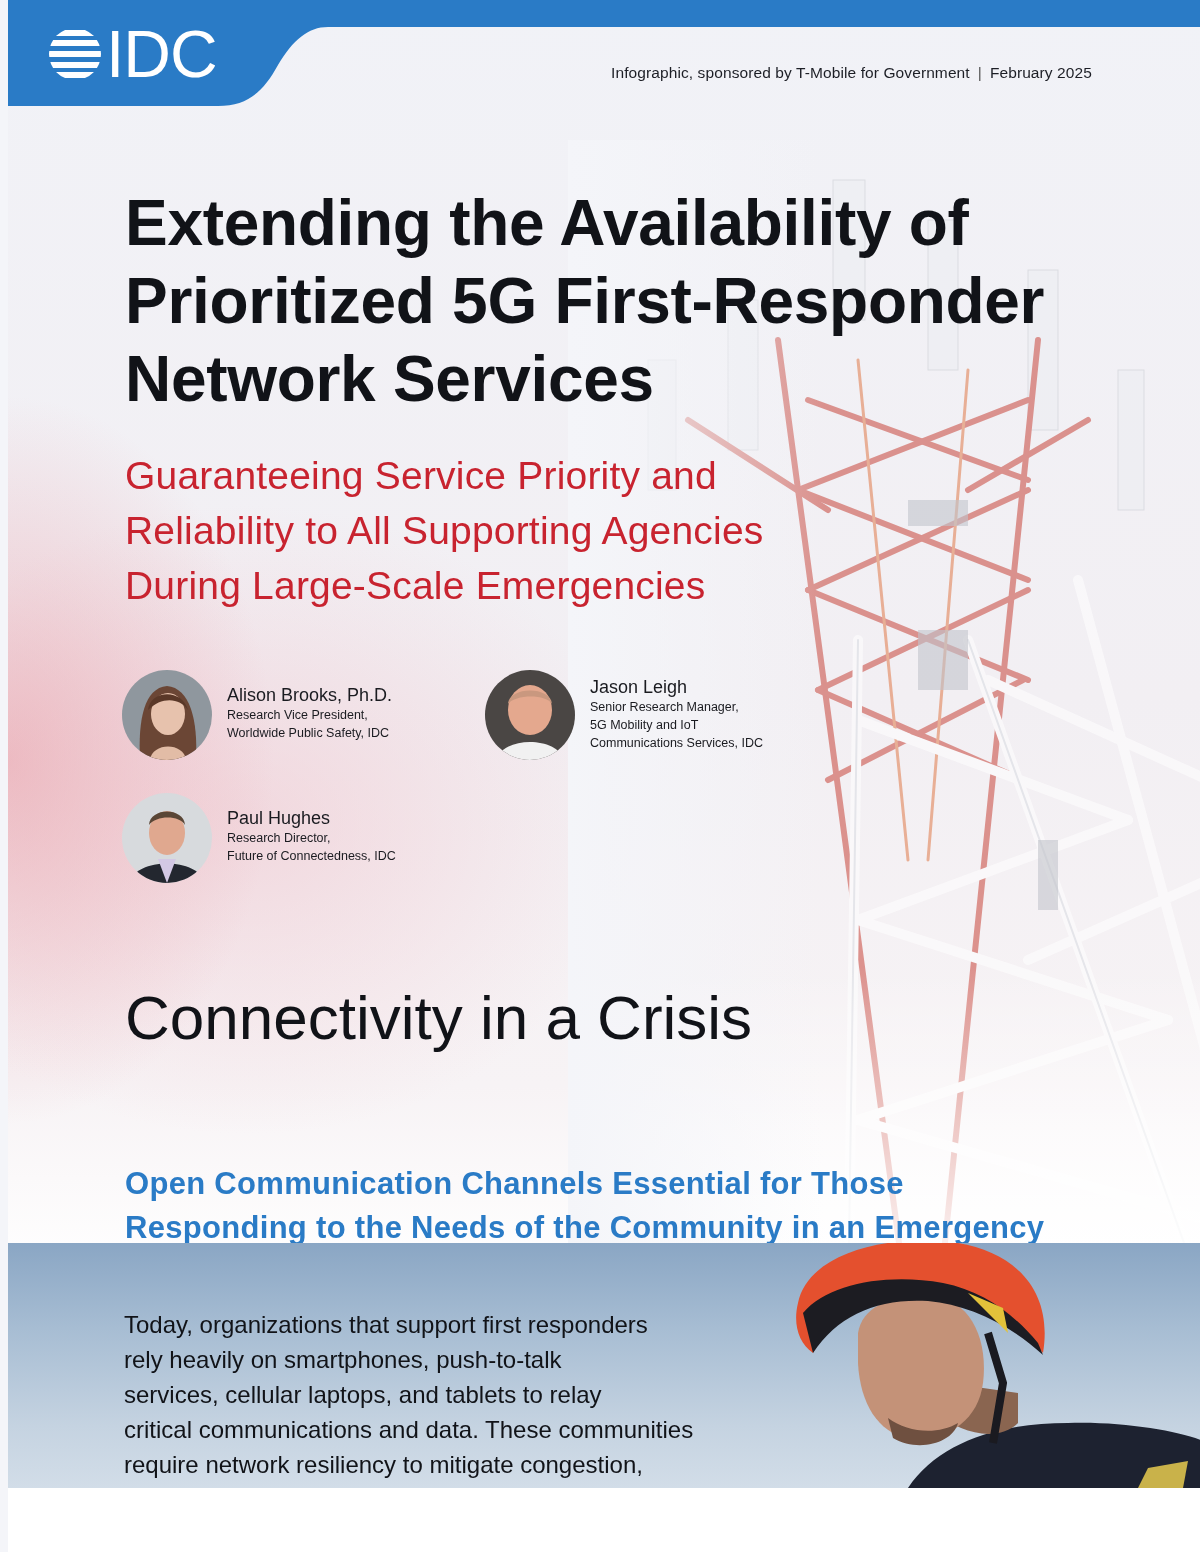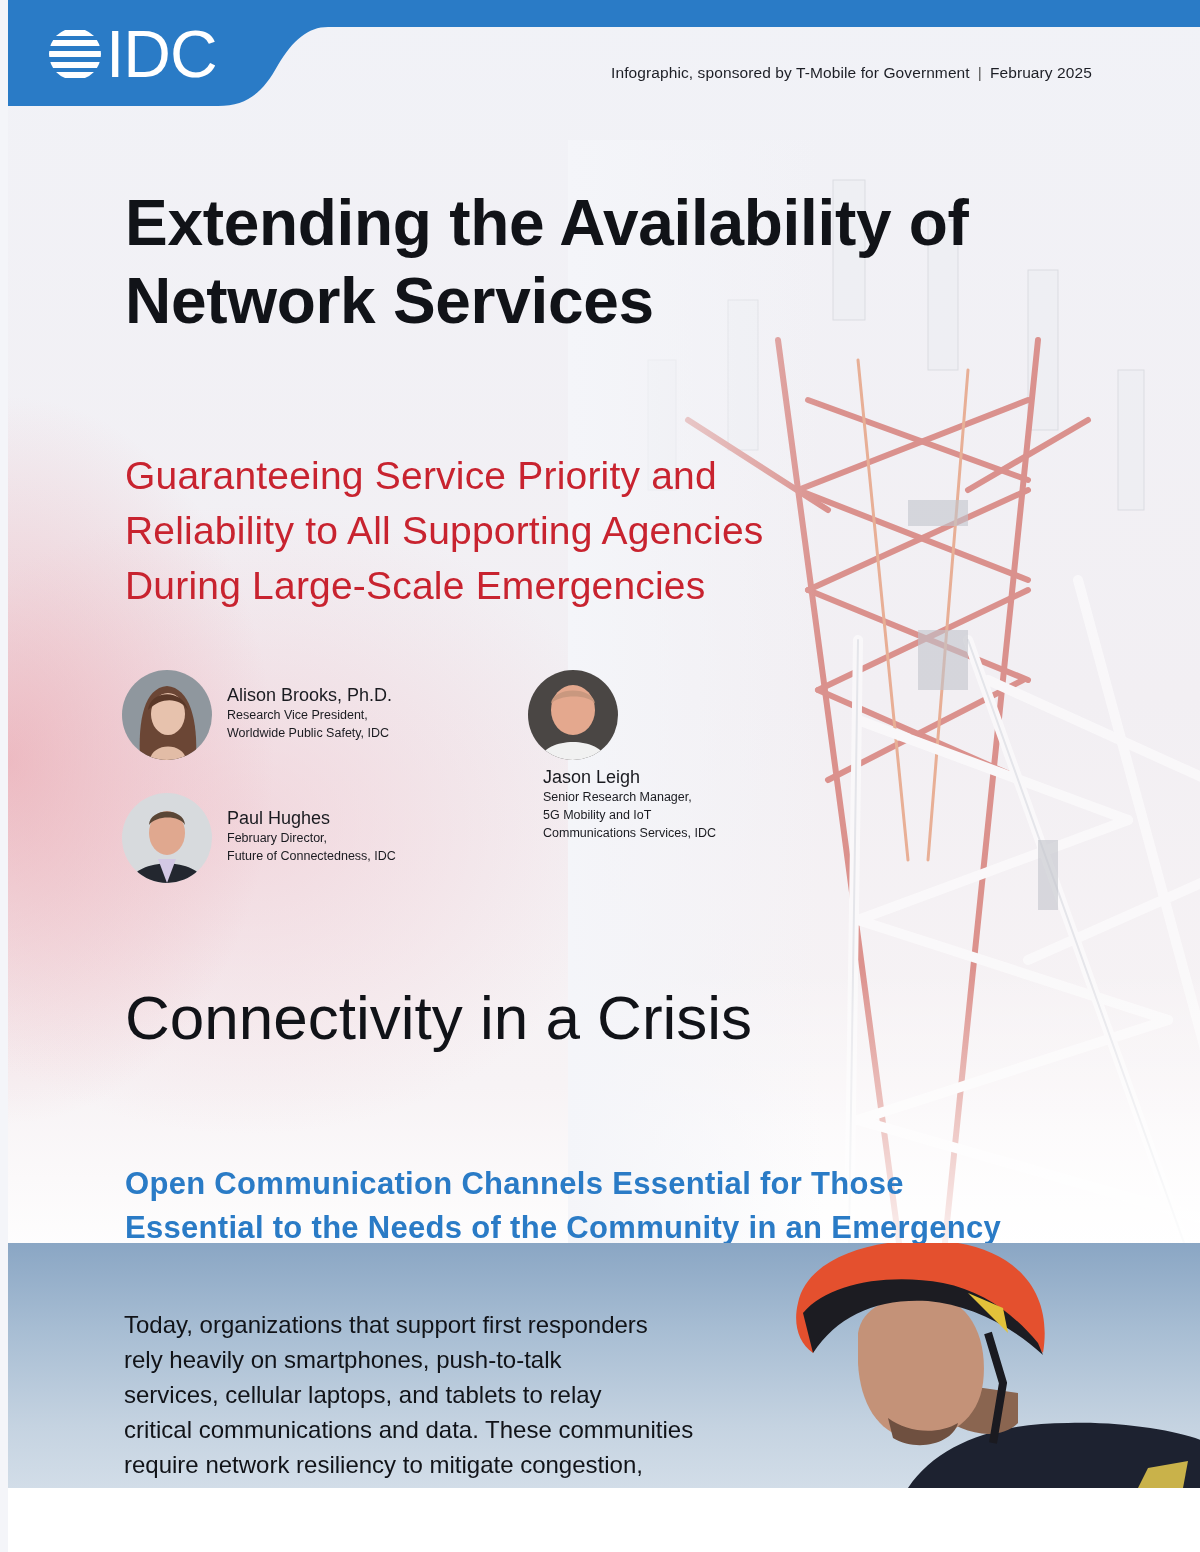--- a/index.html
+++ b/index.html
@@ -68,21 +68,21 @@
     
     .author { position: absolute; display: flex; align-items: flex-start; justify-content: space-between; }
     .avatar {
       width: 90px; height: 90px; border-radius: 50%; overflow: hidden;
       flex: 0 0 auto; position: relative;
     }
     .author-info { margin-left: 15px; padding-top: 14px; }
     .author-name { font-size: 18px; color: #1a1b20; line-height: 22px; }
     .author-role { font-size: 12.5px; color: #1a1b20; line-height: 18px; }
     .a1 { left: 114px; top: 670px; }
-    .a2 { left: 520px; top: 670px; flex-direction: column; }
+    .a2 { left: 477px; top: 670px; }
     .a2 .author-info { padding-top: 6px; }
     .a3 { left: 114px; top: 793px; }
     
     .h2 {
       position: absolute; left: 117px; top: 980px; width: 820px;
       font-size: 62px; line-height: 76px; font-weight: 400; color: #111318;
       letter-spacing: 0px;
     }
     .subtitle-blue {
       position: absolute; left: 117px; top: 1162px; width: 1000px;
@@ -181,20 +181,21 @@
   <div class="logo-text">IDC</div>
 
   <div class="meta">
     <span>Infographic, sponsored by T-Mobile for Government</span>
     <span class="sep">|</span>
     <span>February 2025</span>
   </div>
 
   <h1 class="title">
     <div>Extending the Availability of</div>
+    <div>Prioritized 5G First-Responder</div>
     <div>Network Services</div>
   </h1>
 
   <h2 class="subtitle-red">
     <div>Guaranteeing Service Priority and</div>
     <div>Reliability to All Supporting Agencies</div>
     <div>During Large-Scale Emergencies</div>
   </h2>
 
   <div class="author a1">
@@ -230,32 +231,32 @@
   <div class="author a3">
     <svg class="avatar" viewBox="0 0 90 90" xmlns="http://www.w3.org/2000/svg">
       <rect width="90" height="90" fill="#d7dadd"></rect>
       <ellipse cx="45" cy="40" rx="18" ry="22" fill="#e0a88f"></ellipse>
       <path d="M27 32 C28 14 62 14 63 32 C58 22 34 22 27 32 Z" fill="#5a4636"></path>
       <path d="M8 90 C12 64 78 64 82 90 Z" fill="#23272f"></path>
       <path d="M36 66 L45 90 L54 66 Z" fill="#d3c8e4"></path>
     </svg>
     <div class="author-info">
       <div class="author-name">Paul Hughes</div>
-      <div class="author-role">February Director,</div>
+      <div class="author-role">Research Director,</div>
       <div class="author-role">Future of Connectedness, IDC</div>
     </div>
   </div>
 
   <h2 class="h2">
     <div>Connectivity in a Crisis</div>
   </h2>
 
   <h3 class="subtitle-blue">
     <div>Open Communication Channels Essential for Those</div>
-    <div>Essential to the Needs of the Community in an Emergency</div>
+    <div>Responding to the Needs of the Community in an Emergency</div>
   </h3>
 
   <div class="band">
     <svg class="responder" viewBox="0 0 440 245" xmlns="http://www.w3.org/2000/svg">
 
       <path d="M140 245 C170 200 230 180 300 180 C360 178 420 190 440 200 L440 245 Z" fill="#1d2230"></path>
       <path d="M380 225 L420 218 L415 245 L370 245 Z" fill="#c9b24a"></path>
 
       <path d="M170 170 C190 190 230 200 250 180 L250 150 L180 140 Z" fill="#8a6550"></path>
 

